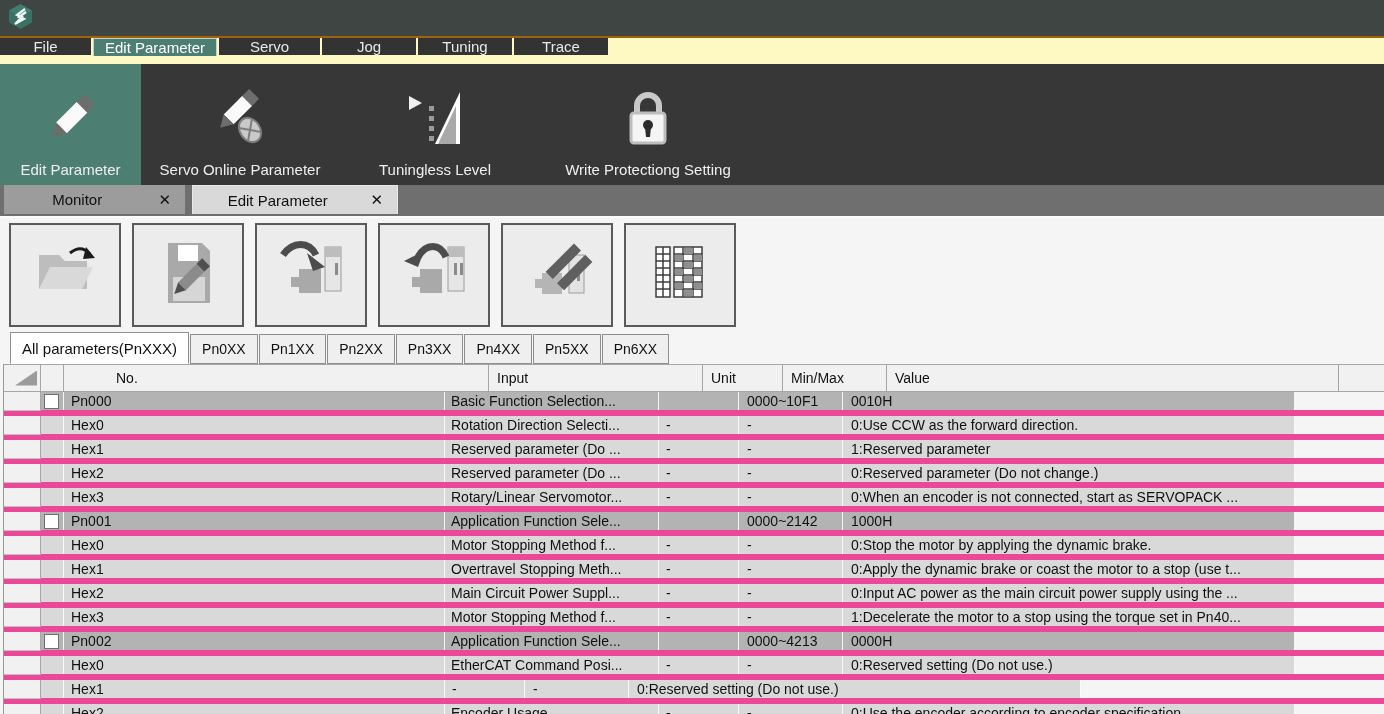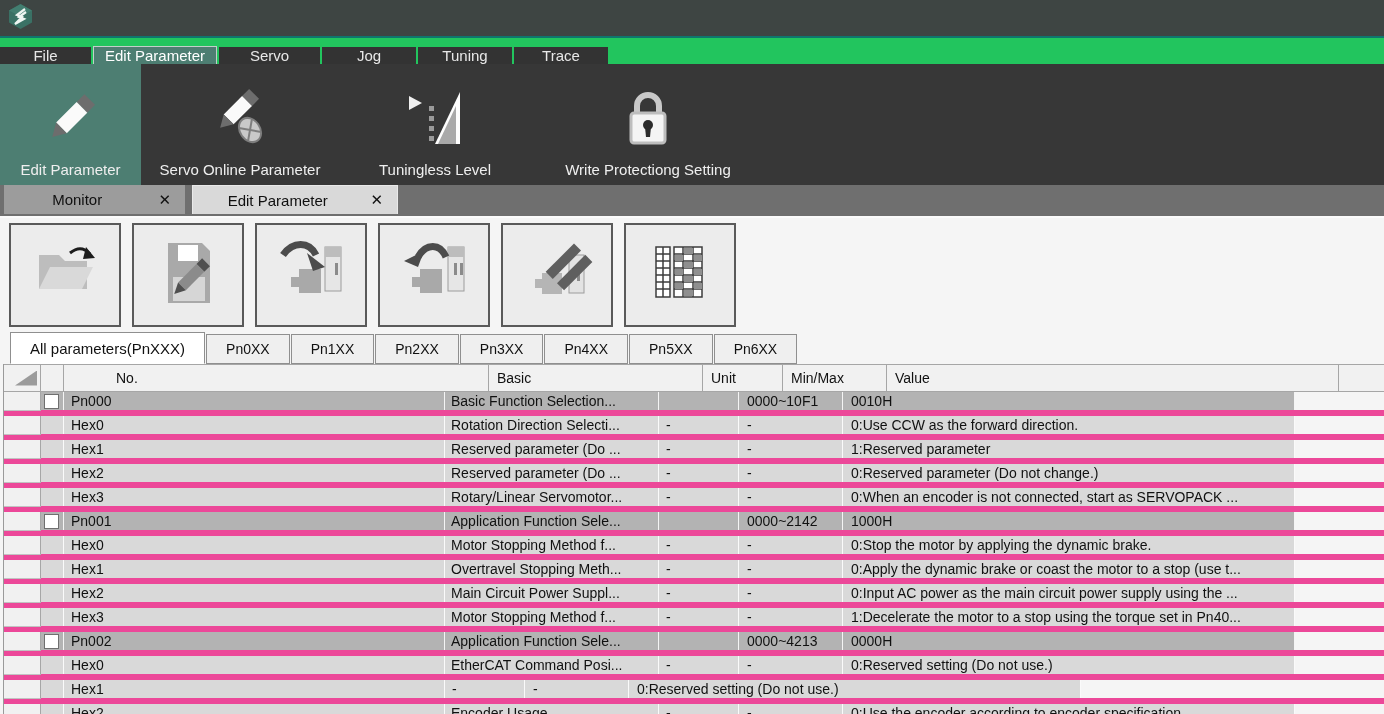--- a/index.html
+++ b/index.html
@@ -5,21 +5,21 @@
   * { margin:0; padding:0; box-sizing:border-box; }
   html,body { background:#777; }
   .screen {
     width:1384px; height:714px; overflow:hidden; position:relative;
     font-family:"Liberation Sans","DejaVu Sans",sans-serif;
     background:#f5f5f5; color:#111;
   }
   
   .titlebar { height:36px; background:#3e4543; display:flex; align-items:center; padding-left:7px; }
   
-  .menubar { height:28px; background:#22c55e; border-top:2px solid #0f766e; display:flex; align-items:flex-end; }
+  .menubar { height:28px; background:#fef9c3; border-top:2px solid #a16207; display:flex; align-items:flex-start; }
   .menutab {
     background:#333333; color:#e8e8e8; font-size:15px;
     display:flex; align-items:center; justify-content:center;
     margin-right:2px; cursor:default;
   }
   .menutab.selected { background:#4d7e72; border:1px solid #c3cfca; border-bottom:none; color:#ffffff; }
   
   .ribbon { height:121px; background:#373737; display:flex; align-items:stretch; }
   .ribbon-item { display:flex; flex-direction:column; align-items:center; justify-content:flex-end; padding-bottom:7px; }
   .ribbon-item.selected { background:#4d7e72; }
@@ -36,21 +36,21 @@
   .content { background:#f5f5f5; border-top:2px solid #fbfbfb; height:483px; }
   .toolbar { padding:5px 0 0 9px; display:flex; }
   .toolbtn {
     width:112px; height:104px; background:#ececec; border:2px solid #5a5a5a;
     margin-right:11px; display:flex; align-items:center; justify-content:center; cursor:default;
   }
   
   .paramtabs { display:flex; align-items:flex-end; margin:5px 0 0 10px; height:32px; }
   .ptab {
     border:1px solid #8f8f8f; background:#efefef; font-size:14px; height:30px;
-    display:flex; align-items:center; justify-content:flex-end; padding:0 19px;
+    display:flex; align-items:center; justify-content:flex-end; padding:0 11px;
     margin-right:1px; cursor:default; white-space:nowrap;
   }
   .ptab.active { background:#ffffff; height:32px; border-bottom:1px solid #ffffff; font-size:15px; }
   
   .grid { margin-left:3px; border-left:1px solid #9a9a9a; }
   .ghead { display:flex; height:28px; background:#f1f1f1; border-top:1px solid #a6a6a6; border-bottom:1px solid #a6a6a6; }
   .ghead .hcell {
     border-right:1px solid #a6a6a6; display:flex; align-items:center;
     font-size:14px; padding-left:8px; white-space:nowrap; overflow:hidden;
   }
@@ -314,21 +314,21 @@
         </div>
     </div>
 
     <div class="grid">
       <div class="ghead">
         <div class="hcell h-rowhdr">
             <span class="tri"></span>
           </div>
         <div class="hcell h-cb"></div>
         <div class="hcell h-no">No.</div>
-        <div class="hcell h-name">Basic</div>
+        <div class="hcell h-name">Input</div>
         <div class="hcell h-unit">Unit</div>
         <div class="hcell h-minmax">Min/Max</div>
         <div class="hcell h-value">Value</div>
         <div class="hcell hfill"></div>
       </div>
       <div>
           <div class="trow trow-group">
             <div class="cell c-rowhdr"></div>
             <div class="cell c-cb datacell">
               <div class="checkbox"></div>

